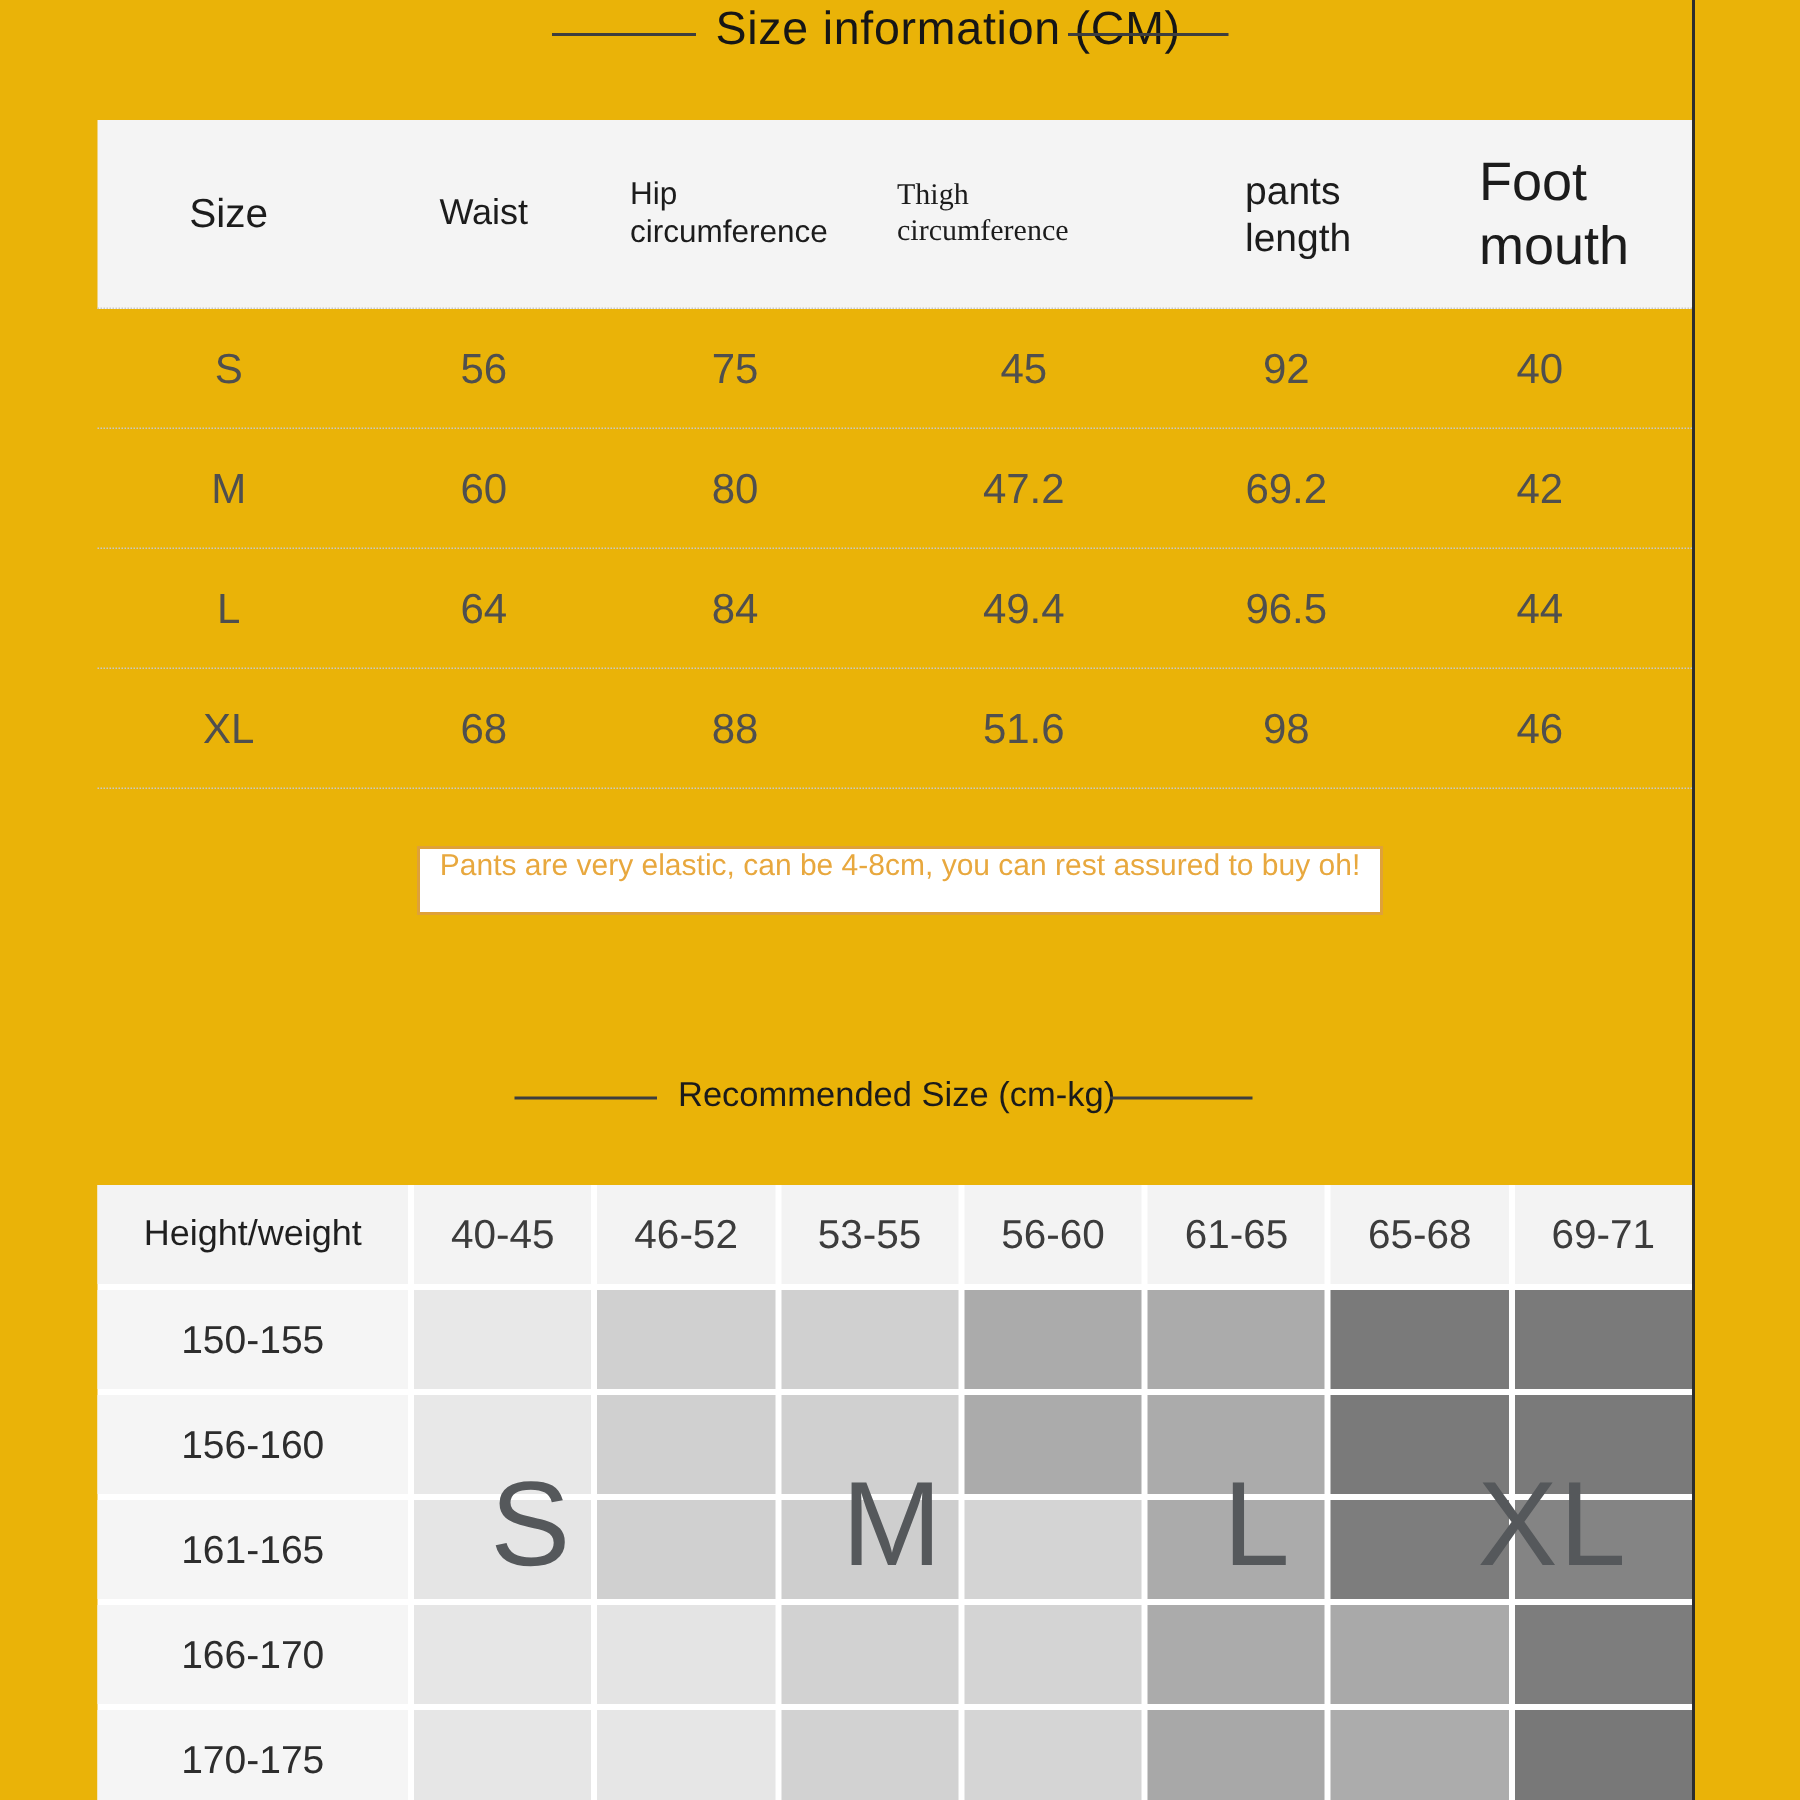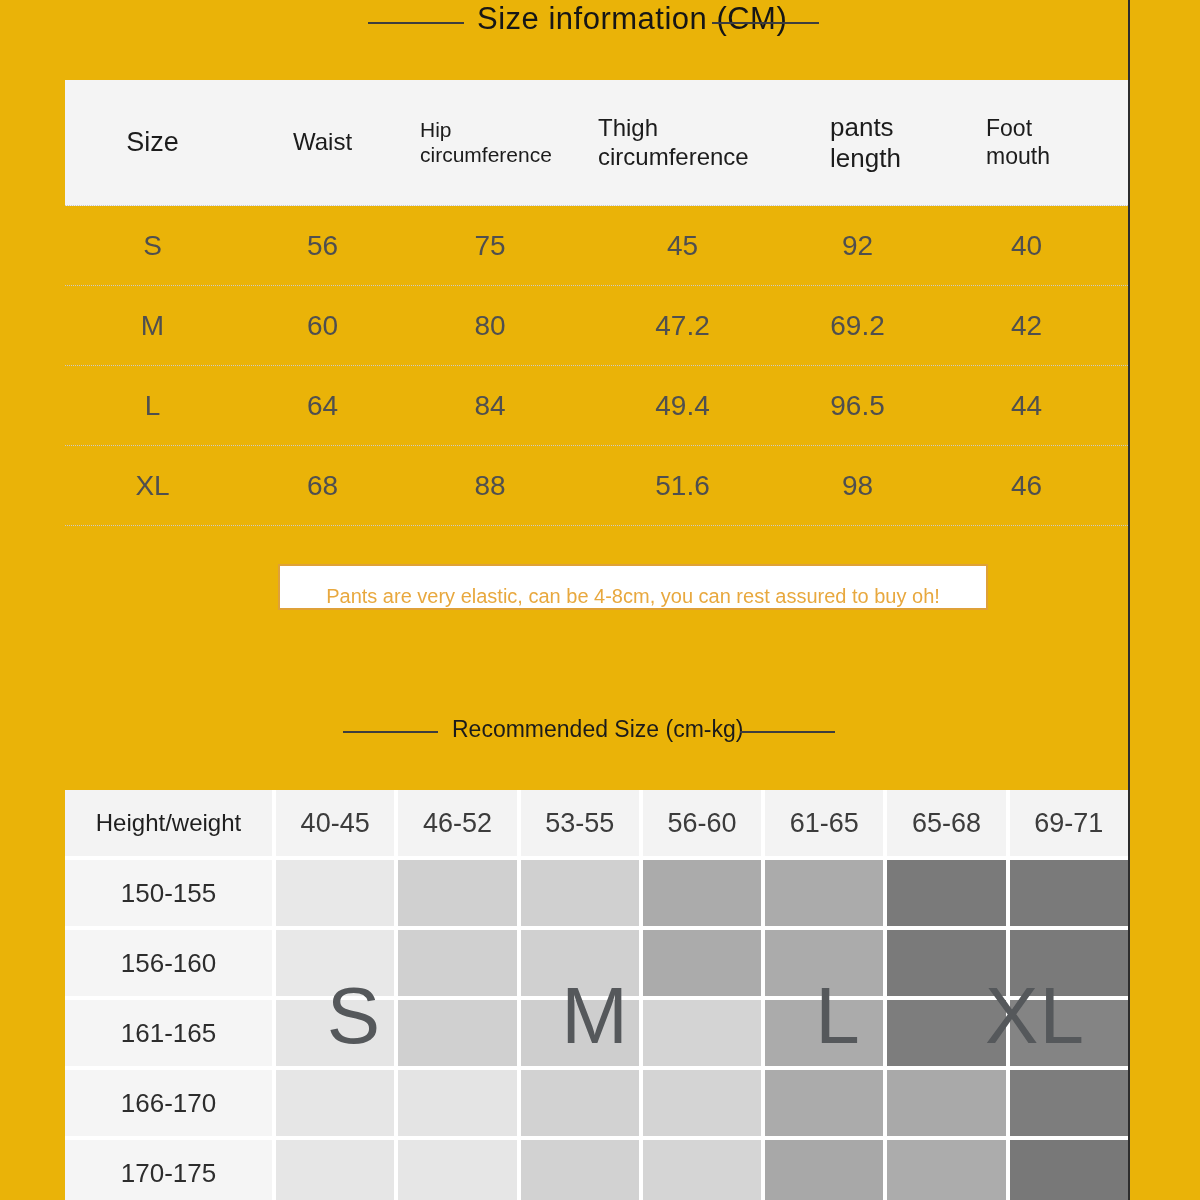--- a/index.html
+++ b/index.html
@@ -16,27 +16,27 @@
   .rl-left  { left:343px; top:731px; width:95px; }
   .rl-right { left:740px; top:731px; width:95px; }
 
   
   .size-table { position:absolute; left:65px; top:80px; width:1063px; }
   .st-header { display:grid; grid-template-columns:175px 165px 170px 215px 135px 203px; align-items:center; height:126px; background:#f4f4f4; border-bottom:1px dotted #c9c9c9; }
   .st-header > div { white-space:pre-line; line-height:1.18; color:#1c1c1c; }
   .hc1 { text-align:center; font-size:27px; }
   .hc2 { text-align:center; font-size:24px; }
   .hc3 { padding-left:15px; font-size:21px; }
-  .hc4 { padding-left:23px; font-size:24px; }
+  .hc4 { padding-left:23px; font-size:20px;font-family:Liberation Serif, serif; }
   .hc5 { padding-left:40px; font-size:26px; }
-  .hc6 { padding-left:61px; font-size:23px; }
+  .hc6 { padding-left:61px; font-size:36px; }
   .st-row { display:grid; grid-template-columns:175px 165px 170px 215px 135px 203px; align-items:center; height:80px; border-bottom:1px dotted #c9c9c9; font-size:28px; color:#4f4f4f; text-align:center; }
 
   
-  .note-box { position:absolute; left:278px; top:564px; width:710px; height:46px; border:2px solid #dfa138; display:flex; align-items:flex-end; justify-content:center; background:#ffffff; }
+  .note-box { position:absolute; left:278px; top:564px; width:644px; height:46px; border:2px solid #dfa138; display:flex; align-items:flex-start; justify-content:center; background:#ffffff; }
   .note-text { font-size:20px; color:#e8a83e; white-space:nowrap; }
 
   
   .rec-table { position:absolute; left:65px; top:790px; width:1063px; display:grid; grid-template-columns:207px repeat(7, 1fr); column-gap:4px; row-gap:4px; grid-auto-rows:66px; background:#ffffff; }
   .rec-table > div { display:flex; align-items:center; justify-content:center; }
   .rt-corner { background:#f3f3f3; font-size:24px; color:#1f1f1f; }
   .rt-whead  { background:#f3f3f3; font-size:27px; color:#3c3c3c; }
   .rt-hlabel { background:#f5f5f5; font-size:26px; color:#2d2d2d; }
   .rt-cell   { background:#dddddd; }
 

